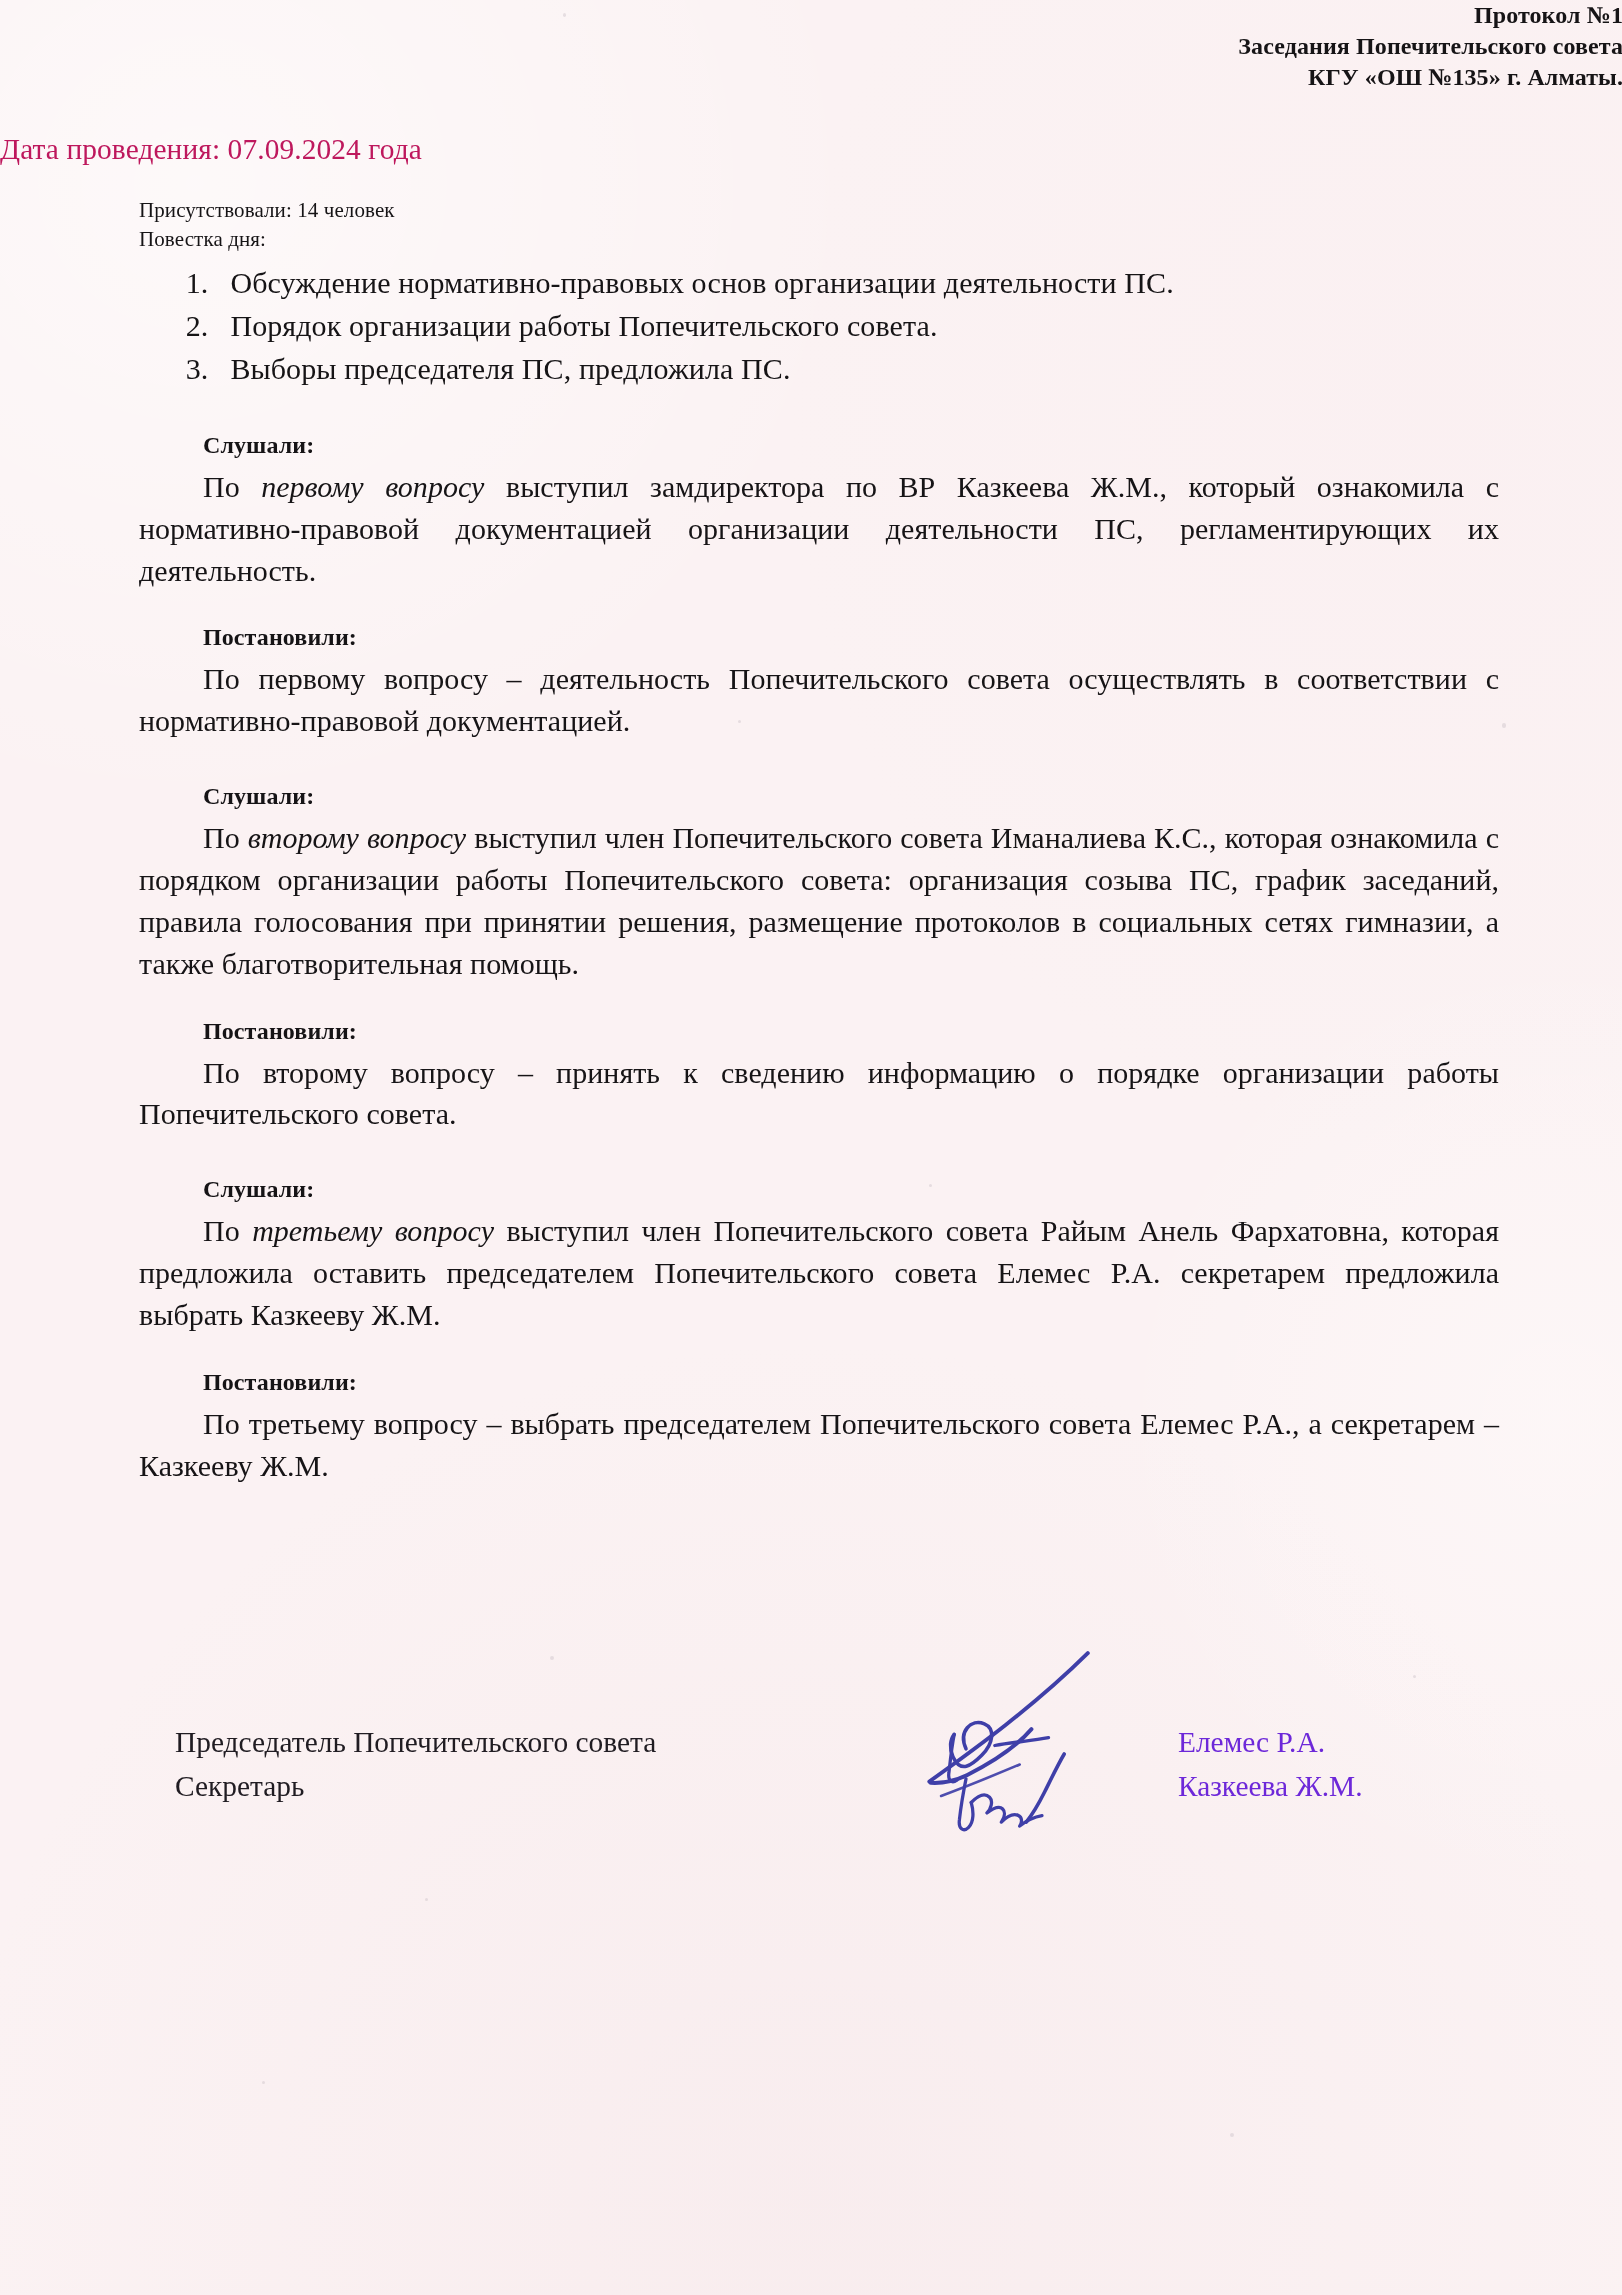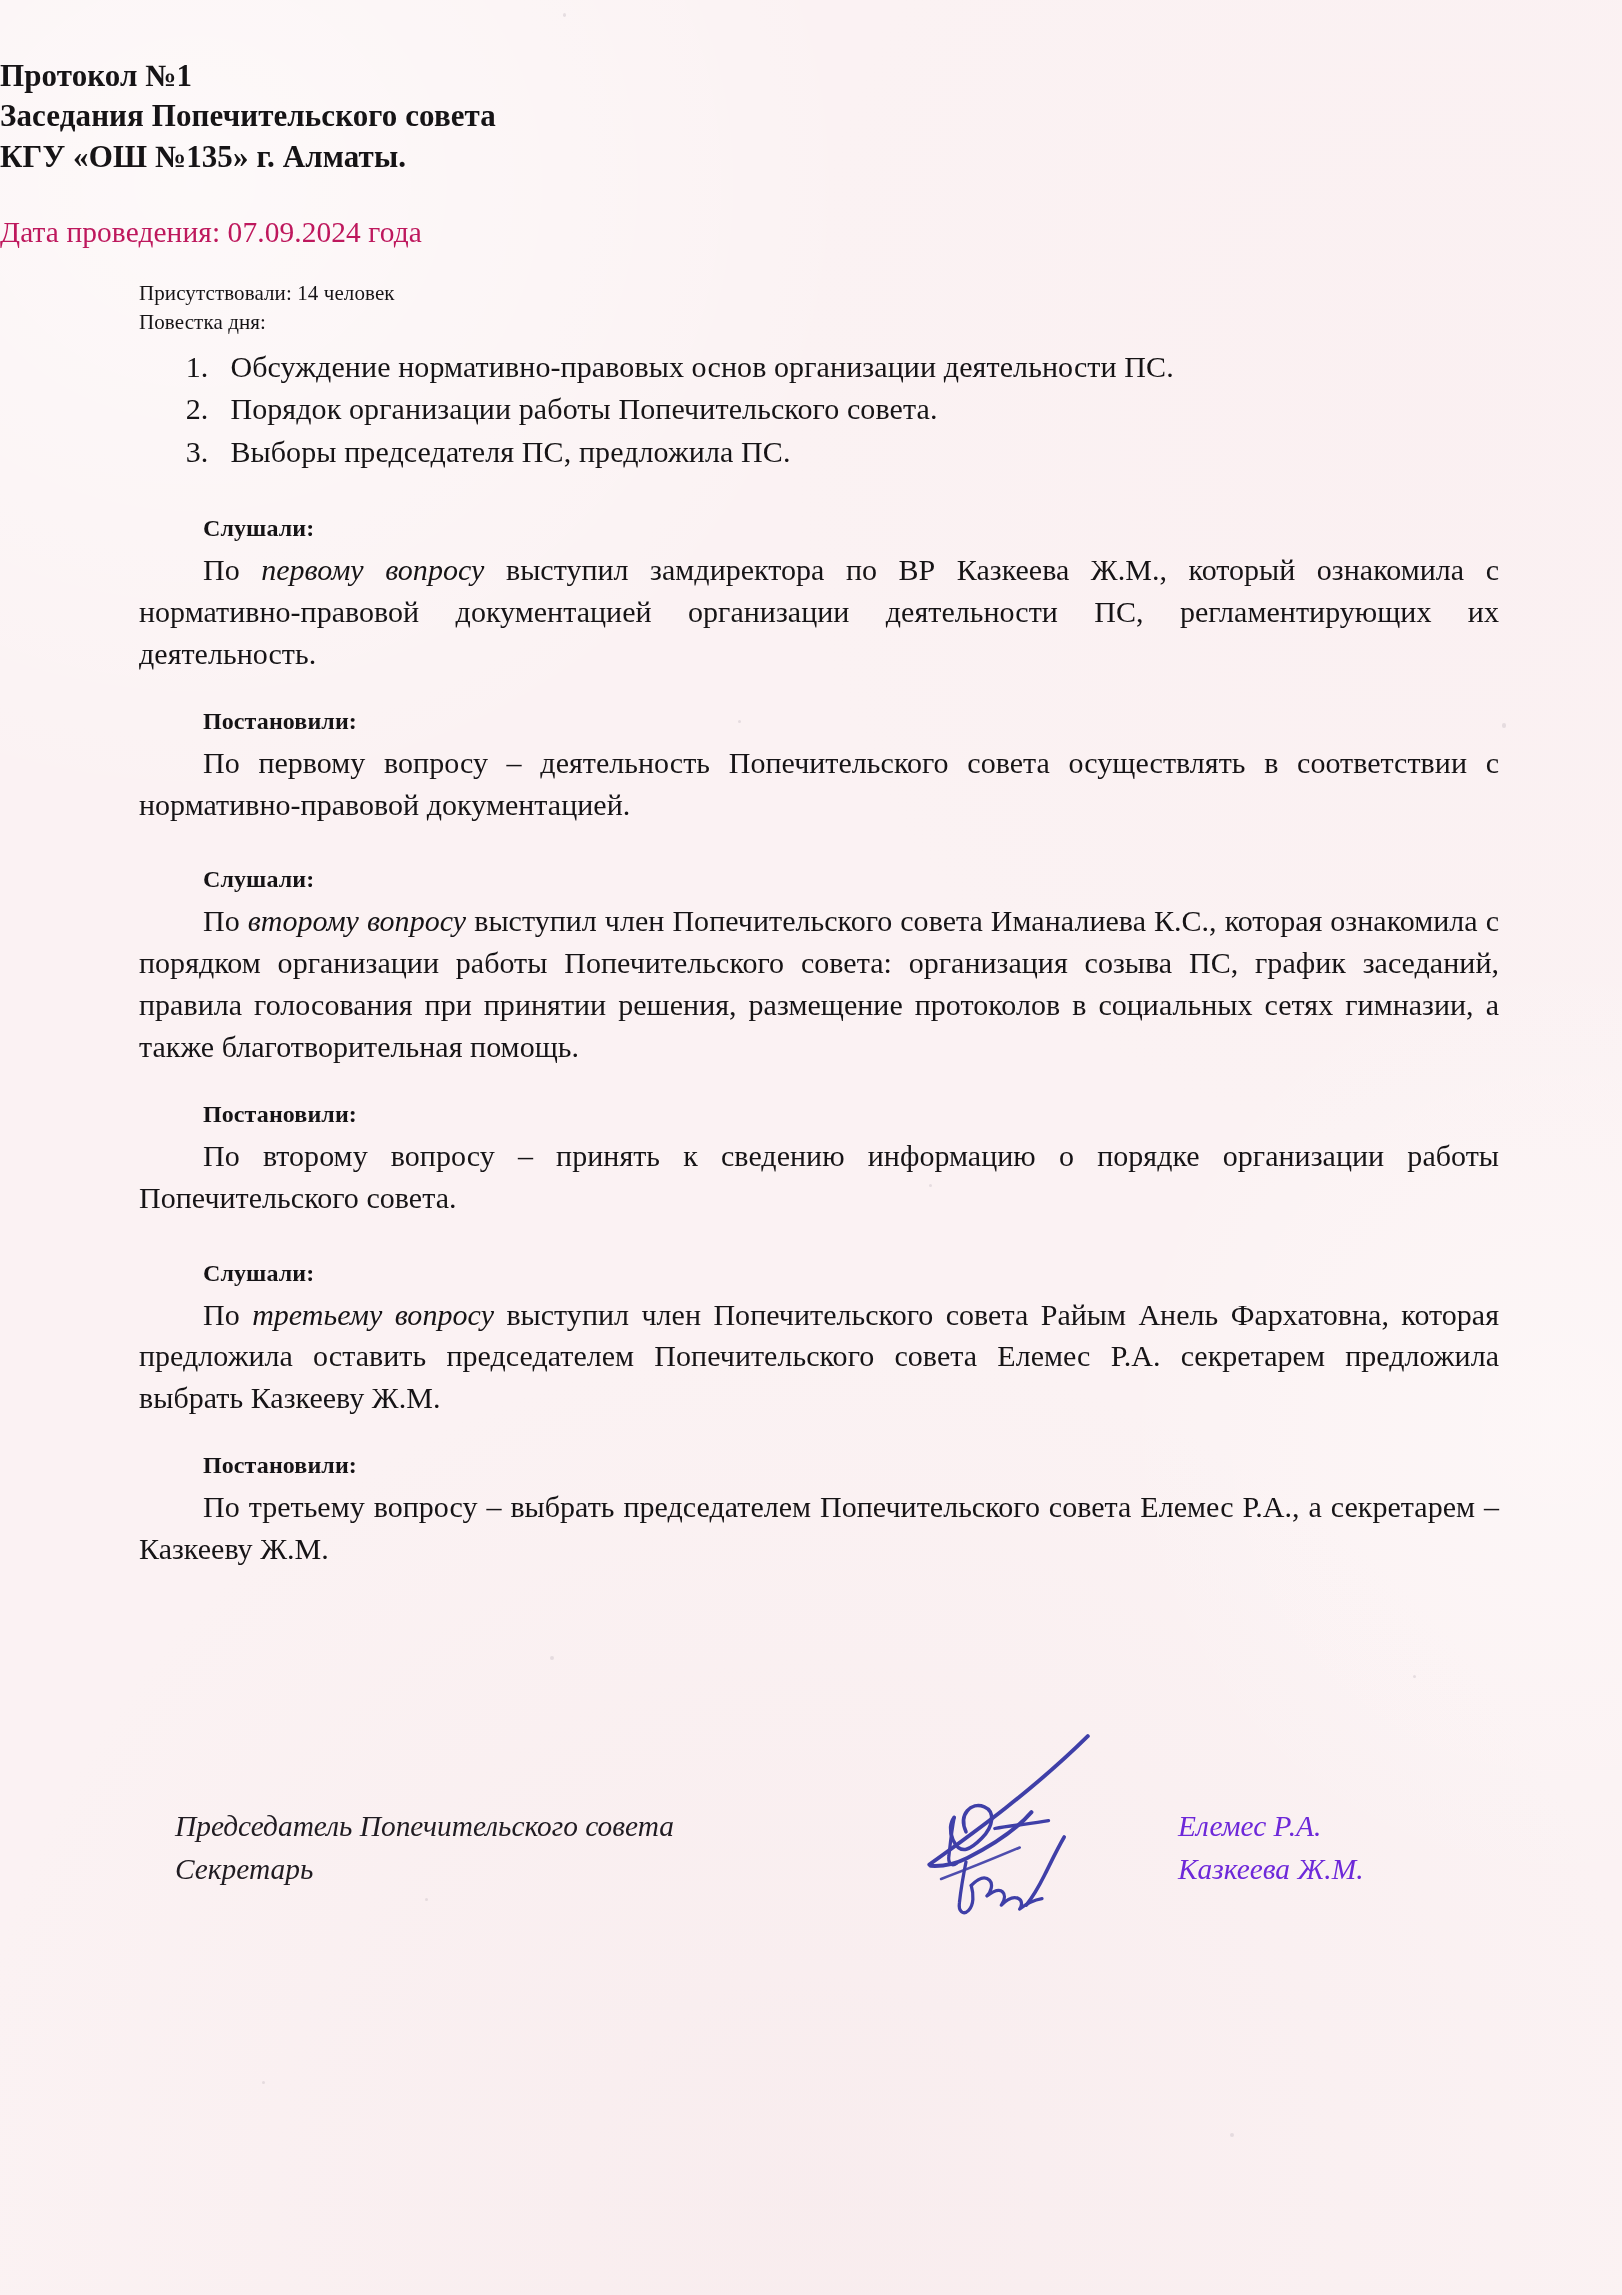--- a/index.html
+++ b/index.html
@@ -35,26 +35,25 @@
   }
 
   .content {
     position: relative;
     z-index: 2;
     padding: 0;
   }
 
   
   .doc-title {
-    text-align: left;
+    text-align: right;
     font-weight: bold;
-    font-size: 31px;
+    font-size: 24px;
     line-height: 1.30;
     letter-spacing: 0.1px;
-    padding-top: 56px;
   }
   .doc-title .t-line { display: block; }
 
   .date-line {
     text-align: left;
     font-size: 29.4px;
     padding-right: 60px;
     padding-top: 39px;
     letter-spacing: 0.1px;
     color: #be185d;
@@ -106,21 +105,20 @@
   }
   .para em { font-style: italic; }
 
   
   .sig-area {
     position: relative;
     margin-top: 164px;
     padding-left: 175px;
     padding-right: 124px;
     height: 196px;
-    font-style: italic;
   }
   .sig-roles {
     position: absolute;
     left: 175px;
     top: 71px;
     font-size: 29.4px;
     line-height: 1.48;
     color: #201c22;
   }
   .sig-names {

